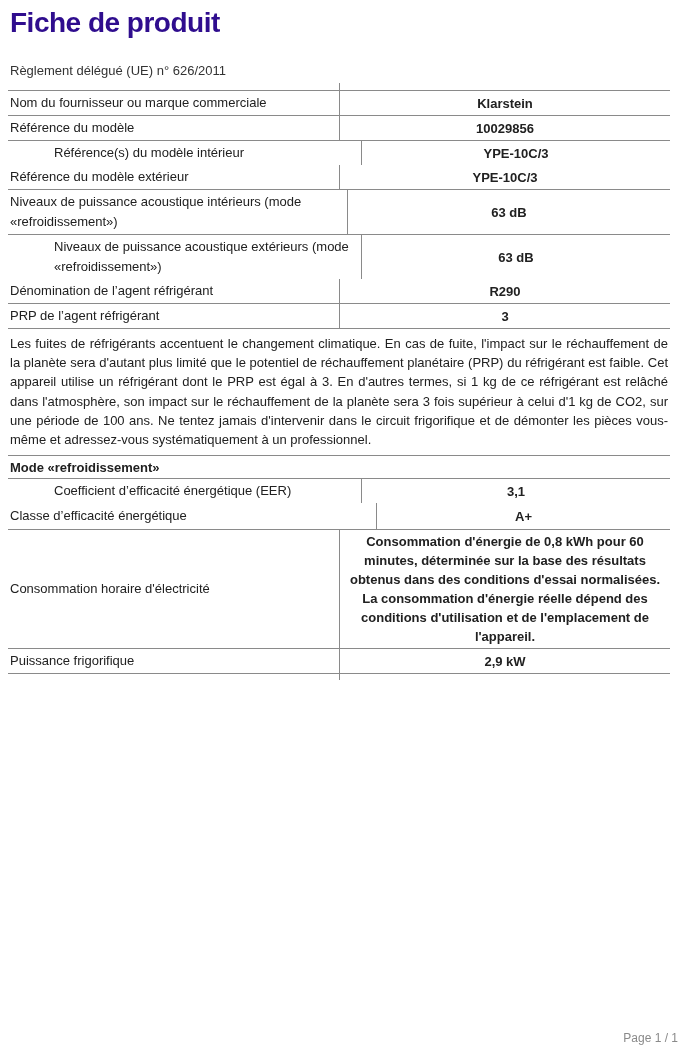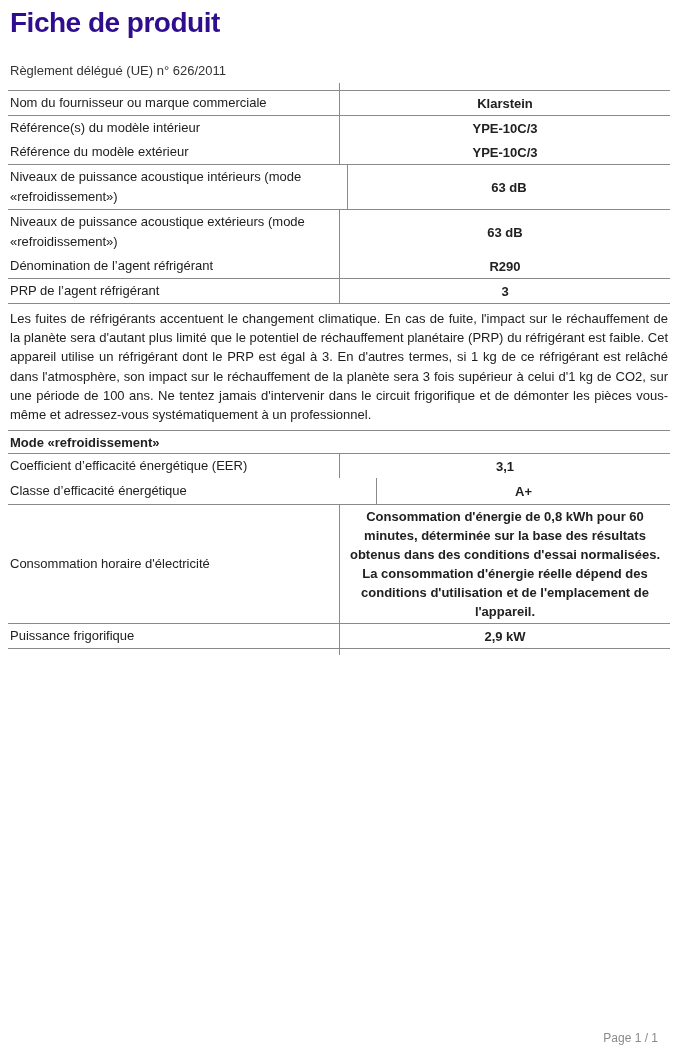--- a/index.html
+++ b/index.html
@@ -18,21 +18,21 @@
   .title{
     font-size:28px;font-weight:bold;color:var(--title);
     margin:8px 0 0 2px;letter-spacing:-0.5px;line-height:30px;
   }
   .subtitle{font-size:13px;color:#333;margin:25px 0 0 2px;line-height:15px;}
   .sheet{margin-top:12px;border-top:1px solid var(--border);position:relative;font-size:13px;}
   .stub{position:absolute;left:50%;width:1px;background:var(--border);}
   .stub-top{top:-8px;height:8px;}
   .stub-bottom{bottom:-6px;height:6px;}
   .tr{display:flex;align-items:stretch;border-bottom:1px solid var(--border);}
-  .tr.no-bb{border-bottom:none;}
+  .tr.no-bb{border-bottom:none;margin-left:44px;}
   .td-label{
     flex:0 0 50%;box-sizing:border-box;padding:2px 10px 2px 2px;
     display:flex;align-items:center;line-height:20px;
   }
   .td-value{
     flex:1;box-sizing:border-box;border-left:1px solid var(--border);
     display:flex;align-items:center;justify-content:center;
     font-weight:bold;text-align:center;padding:2px 8px;line-height:19px;
   }
   .h23{min-height:23px;} .h24{min-height:24px;} .h20{min-height:20px;}
@@ -41,41 +41,45 @@
   .note-row{
     border-bottom:1px solid var(--border);
     padding:5px 2px 6px 2px;text-align:justify;line-height:19.2px;
   }
   .section-row{
     border-bottom:1px solid var(--border);font-weight:bold;
     min-height:23px;box-sizing:border-box;display:flex;align-items:center;
     padding:2px 2px;
   }
   .page-footer{
-    position:absolute;right:20px;bottom:3px;
+    position:absolute;right:0;bottom:3px;
     font-size:12px;color:var(--footer);line-height:14px;margin-left:24px;
   }
 </style>
 </head>
 <body>
 
 <div class="doc">
 
   <div class="title">Fiche de produit</div>
   <div class="subtitle">Règlement délégué (UE) n° 626/2011</div>
 
   <div class="sheet">
     <div class="stub stub-top"></div>
     <div class="stub stub-bottom"></div>
 
     <div class="tr h23">
       <div class="td-label">Nom du fournisseur ou marque commerciale</div>
       <div class="td-value">Klarstein</div>
     </div>
 
+    <div class="tr h23">
+      <div class="td-label">Référence du modèle</div>
+      <div class="td-value">10029856</div>
+    </div>
 
     <div class="tr h23 no-bb">
       <div class="td-label">Référence(s) du modèle intérieur</div>
       <div class="td-value">YPE-10C/3</div>
     </div>
 
     <div class="tr h24">
       <div class="td-label">Référence du modèle extérieur</div>
       <div class="td-value">YPE-10C/3</div>
     </div>

